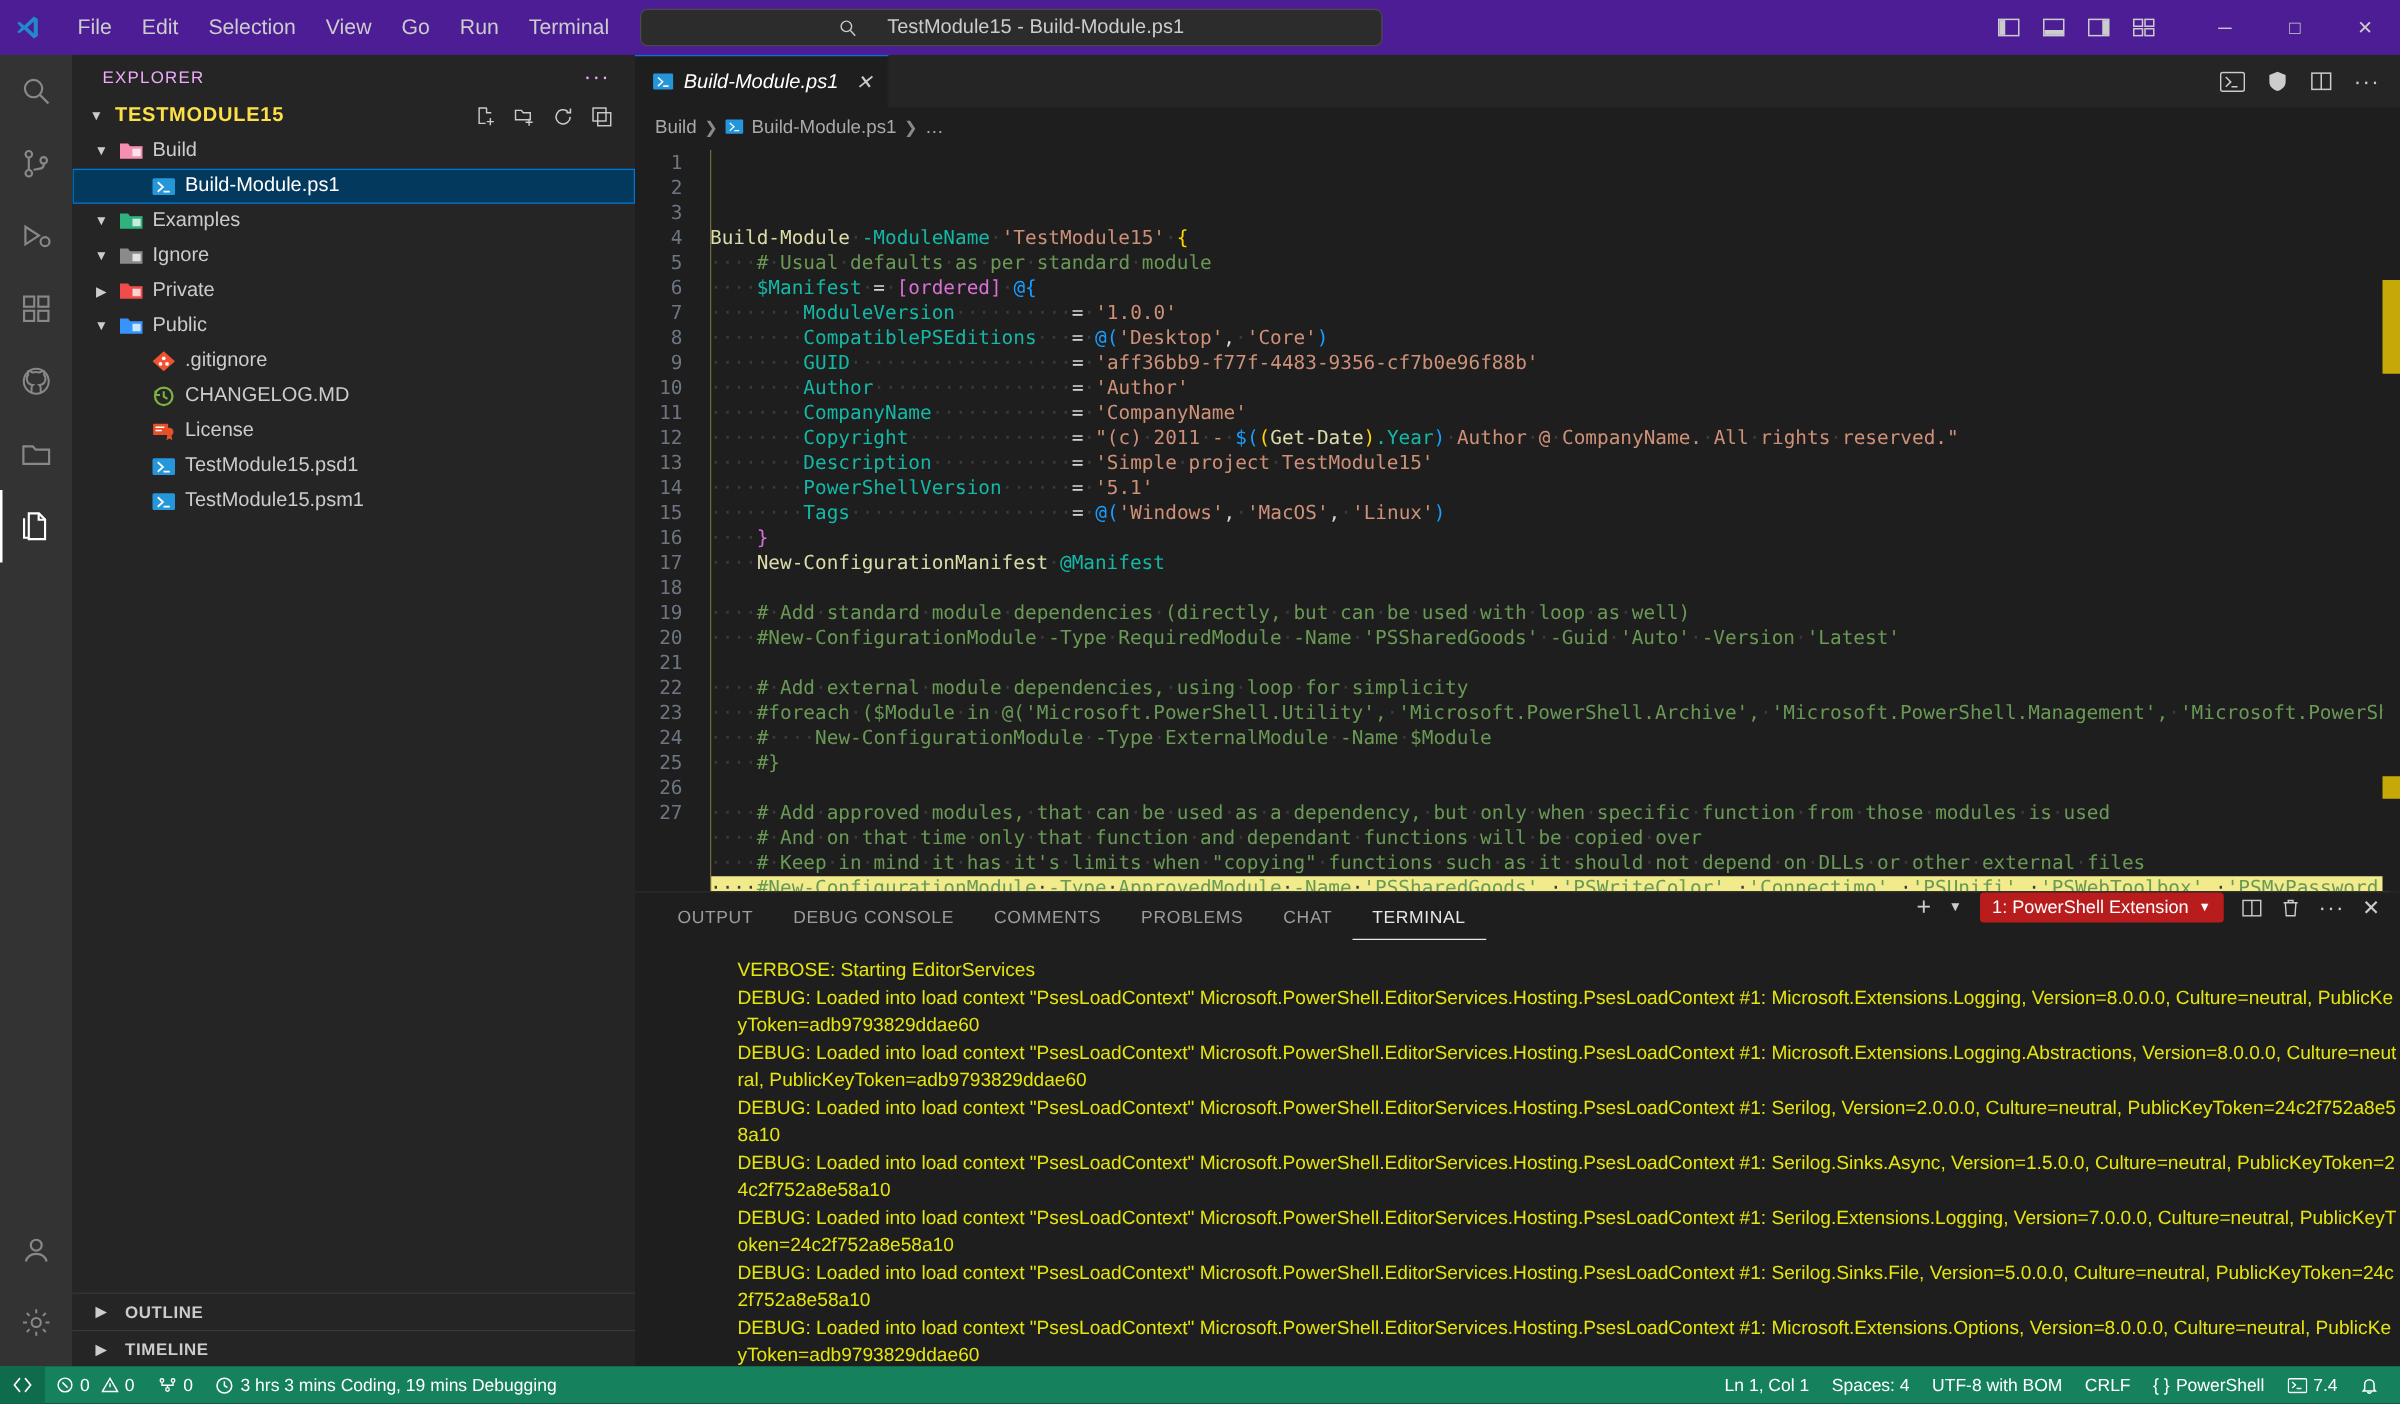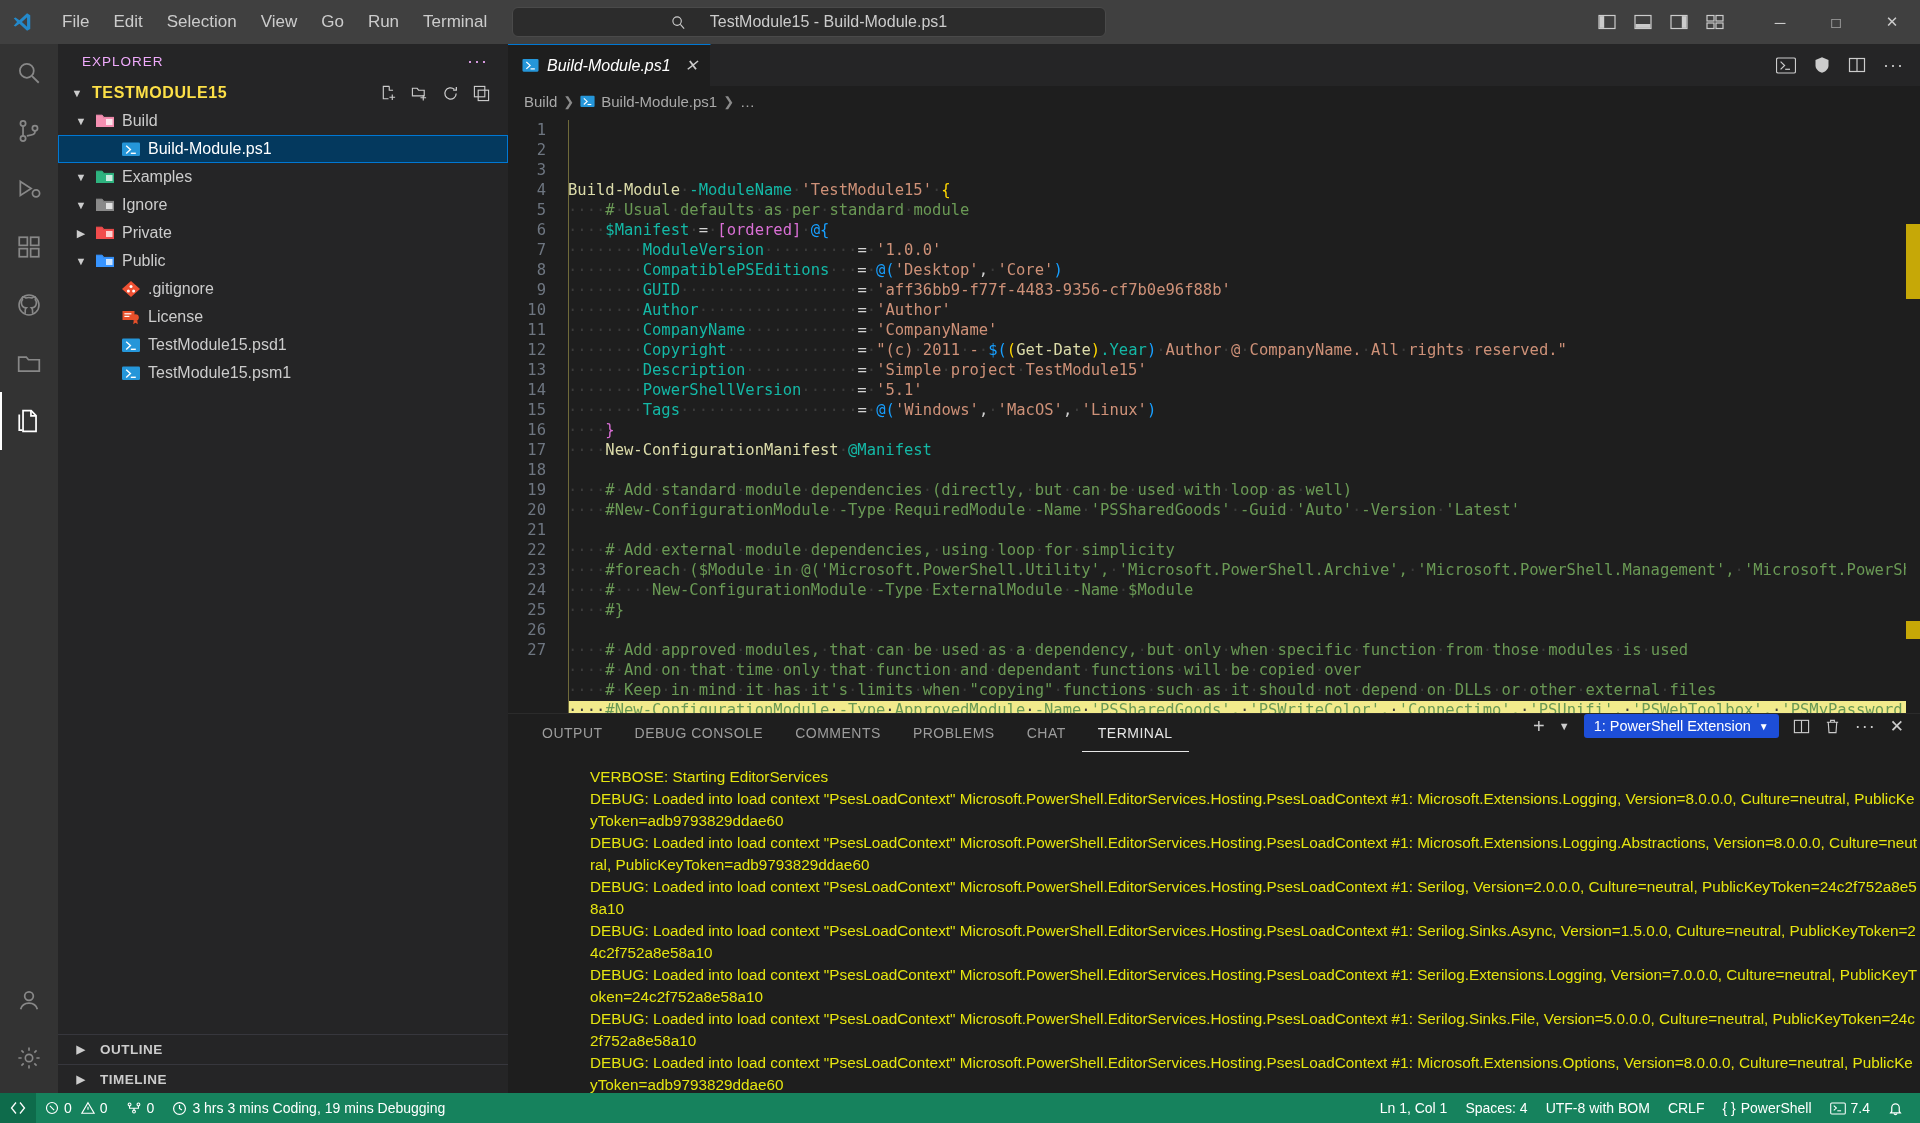--- a/index.html
+++ b/index.html
@@ -1,21 +1,21 @@
 <!DOCTYPE html>
 <html><head>
 <meta charset="utf-8">
 <style>
   * { box-sizing: border-box; margin:0; padding:0; }
   html,body { width:1920px; height:1123px; overflow:hidden; background:#1e1e1e;
     font-family:"Liberation Sans", sans-serif; color:#cccccc; -webkit-font-smoothing:antialiased; }
   .app { width:1920px; height:1123px; display:flex; flex-direction:column; background:#1e1e1e; }
 
   
-  .titlebar { height:44px; background:#404040; display:flex; align-items:center; flex:0 0 44px; position:relative; }
+  .titlebar { height:44px; background:#4c1d95; display:flex; align-items:center; flex:0 0 44px; position:relative; }
   .vscode-logo { width:44px; display:flex; align-items:center; justify-content:center; }
   .menu { display:flex; align-items:center; gap:0px; margin-left:6px; }
   .menu-item { font-size:17px; color:#cccccc; padding:4px 12px; cursor:default; white-space:nowrap; }
   .navbtns { display:flex; align-items:center; gap:18px; margin-left:54px; color:#8a8a8a; font-size:19px; }
   .qinput { position:absolute; left:512px; width:594px; height:30px; background:#2c2c2c;
      border:1px solid #4a4a4a; border-radius:6px; display:flex; align-items:center; justify-content:center; gap:24px; }
   .qinput .qtext { font-size:16px; color:#cccccc; }
   .winctl { position:absolute; right:0; top:0; height:44px; display:flex; align-items:center; }
   .wbtn { width:56px; height:44px; display:flex; align-items:center; justify-content:center; color:#cccccc; font-size:15px; }
   .layout-icons { position:absolute; right:196px; display:flex; align-items:center; gap:18px; color:#cccccc; }
@@ -82,21 +82,21 @@
   .ov-yellow { position:absolute; right:0; width:14px; background:#ffd700; opacity:.75; }
 
   
   .panel { height:380px; flex:0 0 380px; background:#1e1e1e; border-top:1px solid #2b2b2b;
       display:flex; flex-direction:column; min-height:0; }
   .panel-head { height:38px; flex:0 0 38px; display:flex; align-items:flex-start; padding-left:18px; }
   .ptab { font-size:14px; letter-spacing:.5px; color:#9d9d9d; padding:0 16px; height:38px;
       display:flex; align-items:center; cursor:pointer; }
   .ptab.active { color:#e7e7e7; border-bottom:1px solid #e7e7e7; }
   .panel-actions { margin-left:auto; display:flex; align-items:center; gap:14px; padding-right:16px; color:#cccccc; }
-  .term-select { background:#1d4ed8; color:#ffffff; font-size:14.5px; padding:4px 10px;
+  .term-select { background:#b91c1c; color:#ffffff; font-size:14.5px; padding:4px 10px;
       border-radius:3px; display:flex; align-items:center; gap:8px; }
   .term-body { flex:1 1 auto; padding:14px 0 0 82px; font-family:Liberation Sans, sans-serif;
       font-size:15.3px; line-height:22px; color:#e5e510; white-space:pre-wrap; overflow:hidden; word-break:break-all; }
 
   
   .statusbar { height:30px; flex:0 0 30px; background:#16825d; display:flex; align-items:center;
       font-size:14px; color:#ffffff; }
   .st-left { display:flex; align-items:center; }
   .st-right { margin-left:auto; display:flex; align-items:center; padding-right:8px; }
   .st-item { padding:0 9px; height:30px; display:flex; align-items:center; gap:5px; white-space:nowrap; }
@@ -351,20 +351,32 @@
             <span class="chev"></span>
             <span class="ficon">
               <svg width="20" height="18" viewBox="0 0 20 18">
                 <path d="M10 1 19 9l-9 8-9-8z" fill="#f05133"></path>
                 <circle cx="10" cy="6.6" r="1.5" fill="#fff"></circle>
                 <circle cx="7.4" cy="11" r="1.5" fill="#fff"></circle>
                 <circle cx="12.6" cy="11" r="1.5" fill="#fff"></circle>
               </svg>
             </span>
             <span>.gitignore</span>
+          </div>
+          <div class="row">
+            <span style="display:inline-block;width:38px"></span>
+            <span class="chev"></span>
+            <span class="ficon">
+              <svg width="20" height="18" viewBox="0 0 20 18">
+                <circle cx="10" cy="9" r="7" fill="none" stroke="#7cb342" stroke-width="1.8"></circle>
+                <path d="M10 5v4.3l3 1.8" fill="none" stroke="#7cb342" stroke-width="1.6"></path>
+                <path d="M3.4 4.4V8h3.6" fill="none" stroke="#7cb342" stroke-width="1.6"></path>
+              </svg>
+            </span>
+            <span>CHANGELOG.MD</span>
           </div>
           <div class="row">
             <span style="display:inline-block;width:38px"></span>
             <span class="chev"></span>
             <span class="ficon">
               <svg width="20" height="18" viewBox="0 0 20 18">
                 <rect x="1.5" y="3" width="12" height="9" fill="#e8502a"></rect>
                 <circle cx="14.5" cy="9.5" r="3.3" fill="#e8502a"></circle>
                 <path d="M12.8 12.2l-.6 4 2.3-1.4 2.3 1.4-.6-4" fill="#e8502a"></path>
                 <rect x="3.4" y="5.2" width="7" height="1.2" fill="#fff"></rect>

